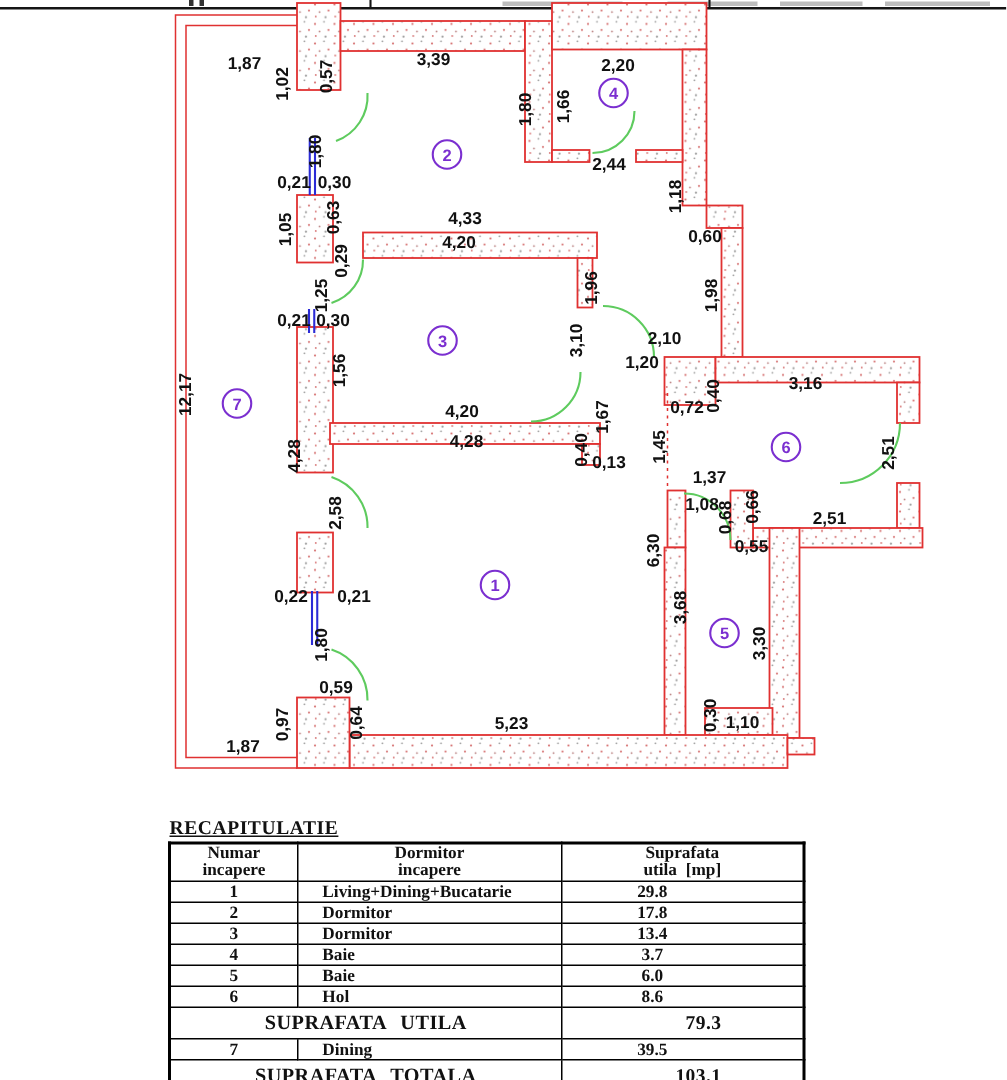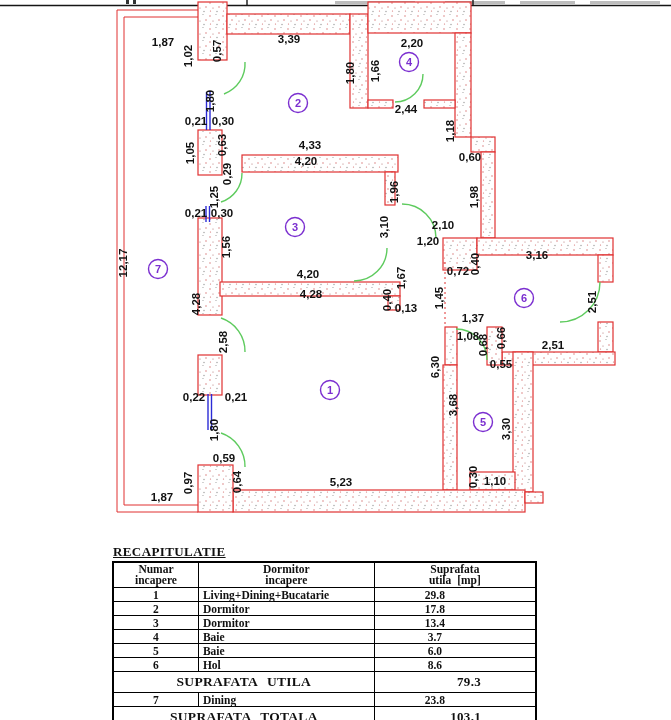--- a/index.html
+++ b/index.html
@@ -24,21 +24,21 @@
   .recap{position:absolute;left:112px;top:544px;width:428px;color:#111;}
   .recap-title{font-family:"Liberation Serif",serif;font-weight:bold;font-size:13px;
                text-decoration:underline;letter-spacing:.4px;margin:0 0 1px 1px;}
   table.recap-tbl{border-collapse:collapse;width:425px;table-layout:fixed;
         font-family:"Liberation Serif",serif;font-weight:bold;border:2px solid #000;}
   .recap-tbl th,.recap-tbl td{border:1px solid #000;padding:0;font-weight:bold;}
   .recap-tbl th{font-size:11.5px;line-height:11px;padding:1px 0;word-spacing:3px;margin-top:20px;}
   .recap-tbl td{font-size:11.5px;height:13px;line-height:12px;}
   .col-num{width:85px;} .col-name{width:175px;} .col-area{width:161px;}
   td.c-num{text-align:center;}
-  td.c-name{padding-left:4px;}
+  td.c-name{padding-left:16px;}
   td.c-area{text-align:center;padding-right:40px;}
   td.summary{Text-align:center;font-size:13.5px;height:20px;word-spacing:6px;letter-spacing:.3px;}
   td.summary-val{text-align:right;padding-right:54px;font-size:13px;}
 </style>
 </head>
 <body>
 
 <div class="page">
 
   <svg id="plan-svg" width="671" height="540" viewBox="0 0 671 540" xmlns="http://www.w3.org/2000/svg">
@@ -261,21 +261,21 @@
           <td class="c-name">Hol</td>
           <td class="c-area">8.6</td>
         </tr>
         <tr>
           <td class="summary" colspan="2">SUPRAFATA UTILA</td>
           <td class="summary summary-val">79.3</td>
         </tr>
         <tr>
           <td class="c-num">7</td>
           <td class="c-name">Dining</td>
-          <td class="c-area">23.8</td>
+          <td class="c-area">39.5</td>
         </tr>
         <tr>
           <td class="summary" colspan="2">SUPRAFATA TOTALA</td>
           <td class="summary summary-val">103.1</td>
         </tr>
       </tbody>
     </table>
   </div>
 </div>
 

